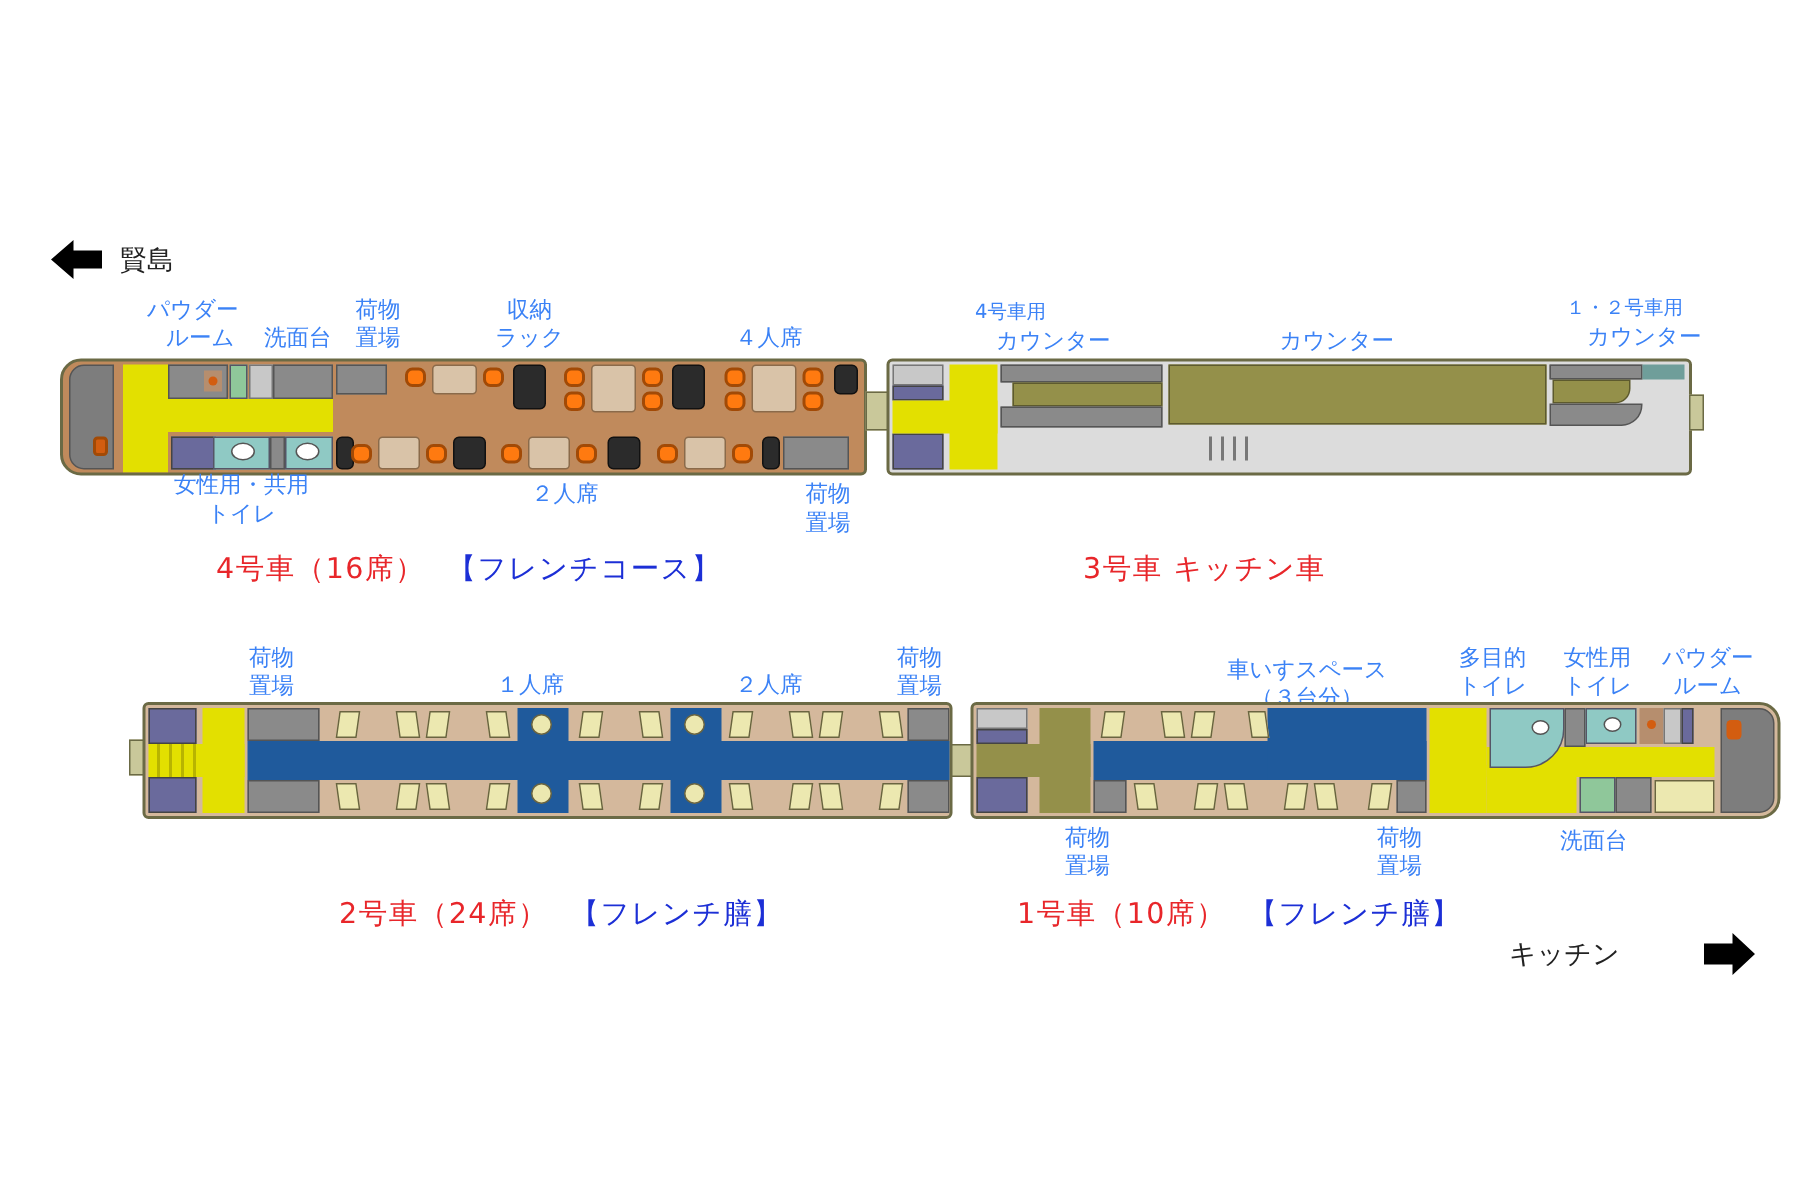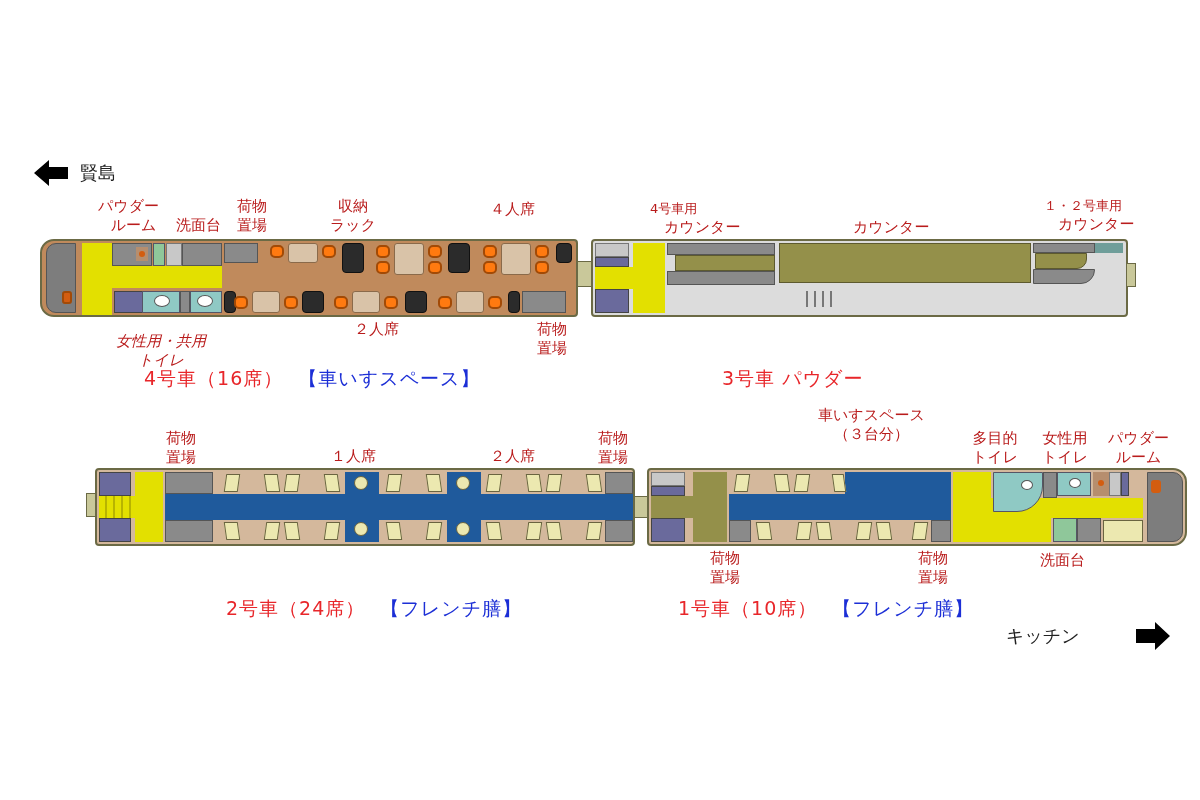--- a/index.html
+++ b/index.html
@@ -1,18 +1,18 @@
 <!DOCTYPE html>
 <html><head>
 <meta charset="utf-8">
 <style>
   html,body{margin:0;padding:0;}
   body{width:1200px;height:800px;background:#ffffff;position:relative;overflow:hidden;font-family:"DejaVu Sans","Liberation Sans",sans-serif;color:#222;}
   .abs{position:absolute;}
-  .lbl{position:absolute;font-size:15px;line-height:19px;color:#b91c1c;text-align:center;white-space:nowrap;}
+  .lbl{position:absolute;font-size:15px;line-height:19px;color:#3b82f6;text-align:center;white-space:nowrap;}
   .title-red{color:#e8262a;}
   .title-blue{color:#1c2fd6;}
   .car-title{position:absolute;font-size:19px;white-space:nowrap;letter-spacing:1px;}
   .car{position:absolute;background:#8b8a55;border:2px solid #6b6a45;border-radius:4px;box-sizing:border-box;overflow:hidden;}
   .blk{position:absolute;box-sizing:border-box;}
   .gray{background:#8a8a8a;border:1px solid #555;}
   .lgray{background:#c8c8c8;border:1px solid #777;}
   .purple{background:#6a6a9c;border:1px solid #444;}
   .yellow{background:#e3e000;}
   .olive{background:#94904a;border:1px solid #5d5a2e;}
@@ -48,21 +48,21 @@
   </div>
   <div class="lbl" style="left:176px;top:216px;">洗面台</div>
   <div class="lbl" style="left:237px;top:197px;">
     <div>荷物</div>
     <div>置場</div>
   </div>
   <div class="lbl" style="left:330px;top:197px;">
     <div>収納</div>
     <div>ラック</div>
   </div>
-  <div class="lbl" style="left:490px;top:200px;">４人席</div>
+  <div class="lbl" style="left:490px;top:216px;">４人席</div>
 
   <div class="car" style="left:40px;top:239px;width:538px;height:78px;background:#c08a5c;border-radius:14px 4px 4px 14px;">
 
     <div class="blk" style="left:4px;top:2px;width:30px;height:70px;background:#7d7d7d;border:1px solid #555;border-radius:10px 0 0 10px;"></div>
     <div class="blk chair" style="left:20px;top:50px;width:10px;height:13px;border-radius:3px;background:#d35d10;"></div>
 
     <div class="blk yellow" style="left:40px;top:2px;width:30px;height:72px;"></div>
     <div class="blk yellow" style="left:70px;top:25px;width:110px;height:22px;"></div>
     <div class="blk gray" style="left:70px;top:2px;width:40px;height:23px;"></div>
     <div class="blk" style="left:94px;top:6px;width:12px;height:14px;background:#b68e6e;"></div>
@@ -106,32 +106,32 @@
     <div class="blk chair" style="left:342px;top:55px;width:14px;height:13px;"></div>
     <div class="blk black" style="left:363px;top:50px;width:22px;height:22px;"></div>
     <div class="blk chair" style="left:396px;top:55px;width:14px;height:13px;"></div>
     <div class="blk marble" style="left:414px;top:50px;width:28px;height:22px;"></div>
     <div class="blk chair" style="left:446px;top:55px;width:14px;height:13px;"></div>
     <div class="blk black" style="left:466px;top:50px;width:12px;height:22px;"></div>
     <div class="blk gray" style="left:480px;top:50px;width:44px;height:22px;"></div>
   </div>
   <div class="coupler" style="left:577px;top:261px;width:16px;height:24px;"></div>
 
-  <div class="lbl" style="left:116px;top:332px;font-style:italic;">
+  <div class="lbl" style="left:116px;top:314px;">
     <div>女性用・共用</div>
     <div>トイレ</div>
   </div>
   <div class="lbl" style="left:354px;top:320px;">２人席</div>
   <div class="lbl" style="left:537px;top:320px;">
     <div>荷物</div>
     <div>置場</div>
   </div>
   <div class="car-title" style="left:144px;top:366px;">
     <span class="title-red">4号車（16席）</span>
-    <span class="title-blue" style="margin-left:8px;">【車いすスペース】</span>
+    <span class="title-blue" style="margin-left:8px;">【フレンチコース】</span>
   </div>
 </div>
 
 <div>
   <div class="lbl" style="left:650px;top:199px;font-size:13px;">
     <div style="text-align:left;">4号車用</div>
     <div style="font-size:15px;padding-left:14px;">カウンター</div>
   </div>
   <div class="lbl" style="left:853px;top:218px;">カウンター</div>
   <div class="lbl" style="left:1044px;top:196px;font-size:13px;">
@@ -151,21 +151,21 @@
     <div class="blk olive" style="left:186px;top:2px;width:252px;height:40px;"></div>
     <div class="blk" style="left:213px;top:50px;width:26px;height:16px;border-left:2px solid #777;border-right:2px solid #777;"></div>
     <div class="blk" style="left:221px;top:50px;width:10px;height:16px;border-left:2px solid #777;border-right:2px solid #777;"></div>
     <div class="blk gray" style="left:440px;top:2px;width:62px;height:10px;"></div>
     <div class="blk" style="left:502px;top:2px;width:28px;height:10px;background:#6f9e9a;"></div>
     <div class="blk olive" style="left:442px;top:12px;width:52px;height:16px;border-radius:0 0 10px 0;"></div>
     <div class="blk gray" style="left:440px;top:28px;width:62px;height:15px;border-radius:0 0 14px 0;"></div>
   </div>
   <div class="coupler" style="left:1126px;top:263px;width:8px;height:22px;"></div>
 
-  <div class="car-title title-red" style="left:722px;top:366px;">3号車 パウダー</div>
+  <div class="car-title title-red" style="left:722px;top:366px;">3号車 キッチン車</div>
 </div>
 
 <div>
   <div class="lbl" style="left:166px;top:429px;">
     <div>荷物</div>
     <div>置場</div>
   </div>
   <div class="lbl" style="left:331px;top:447px;">１人席</div>
   <div class="lbl" style="left:490px;top:447px;">２人席</div>
   <div class="lbl" style="left:598px;top:429px;">
@@ -217,21 +217,21 @@
   </div>
   <div class="coupler" style="left:634px;top:496px;width:14px;height:20px;"></div>
 
   <div class="car-title" style="left:226px;top:596px;">
     <span class="title-red">2号車（24席）</span>
     <span class="title-blue" style="margin-left:8px;">【フレンチ膳】</span>
   </div>
 </div>
 
 <div>
-  <div class="lbl" style="left:818px;top:406px;">
+  <div class="lbl" style="left:818px;top:437px;">
     <div>車いすスペース</div>
     <div>（３台分）</div>
   </div>
   <div class="lbl" style="left:972px;top:429px;">
     <div>多目的</div>
     <div>トイレ</div>
   </div>
   <div class="lbl" style="left:1042px;top:429px;">
     <div>女性用</div>
     <div>トイレ</div>

